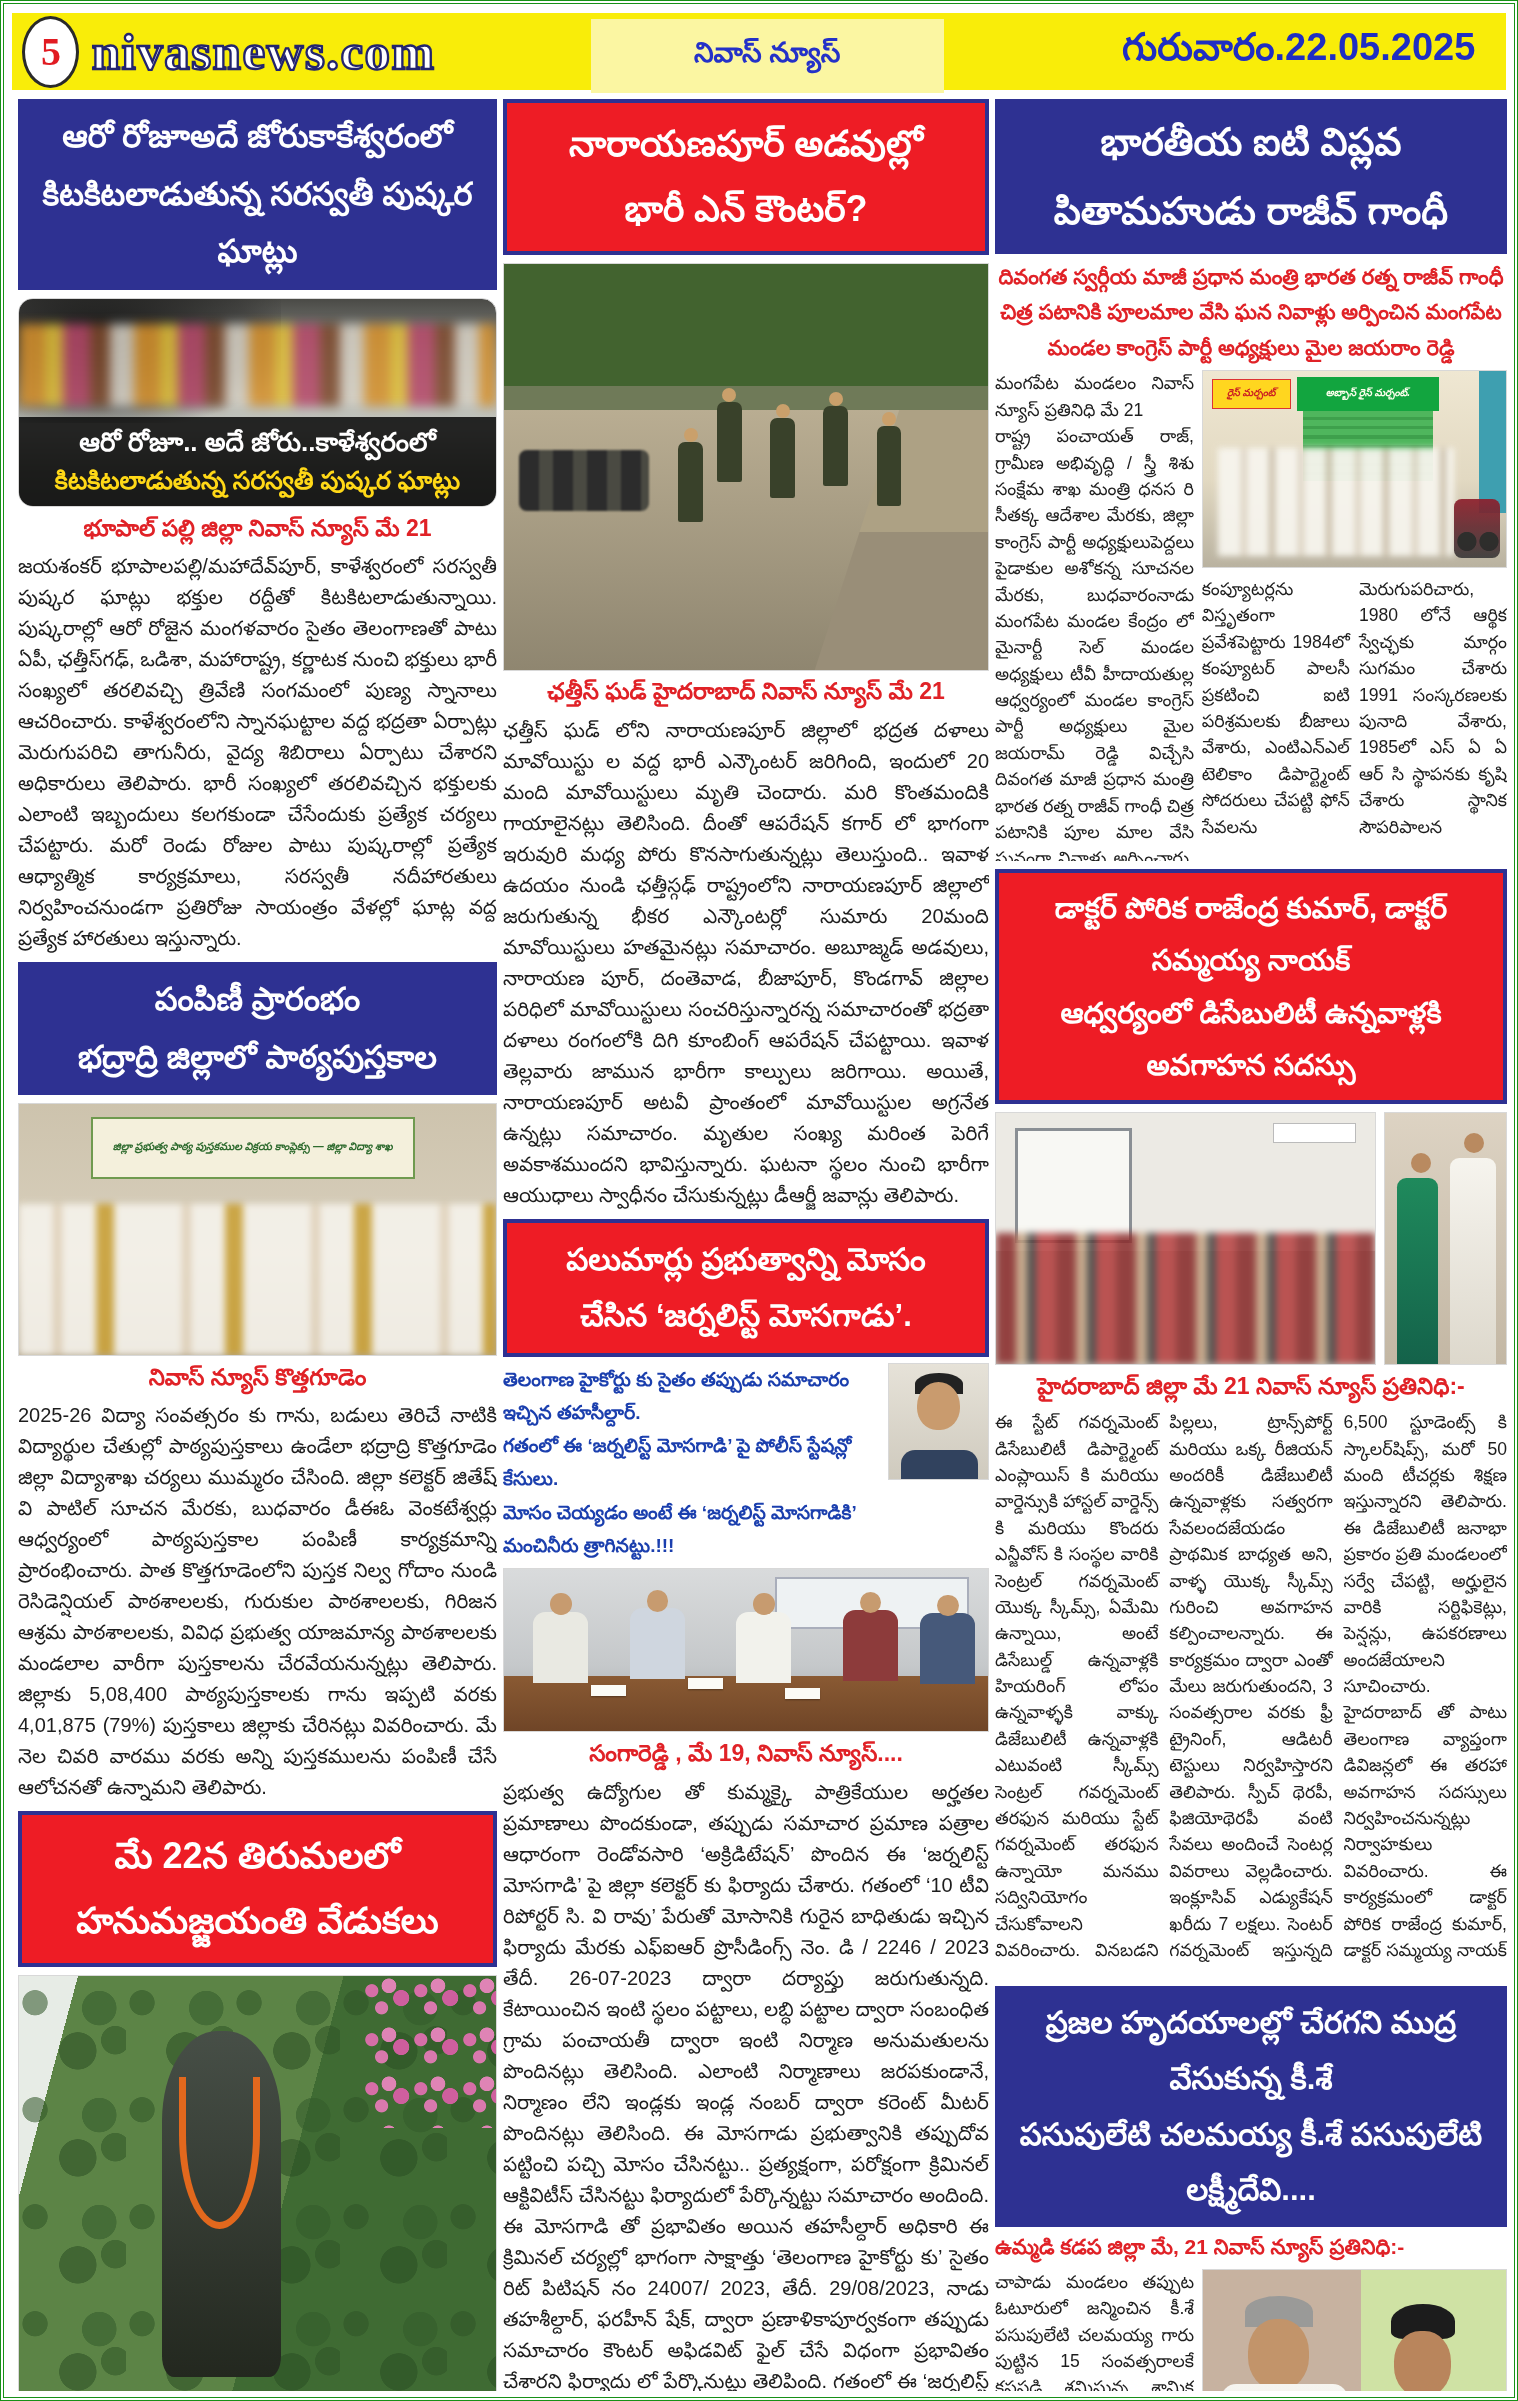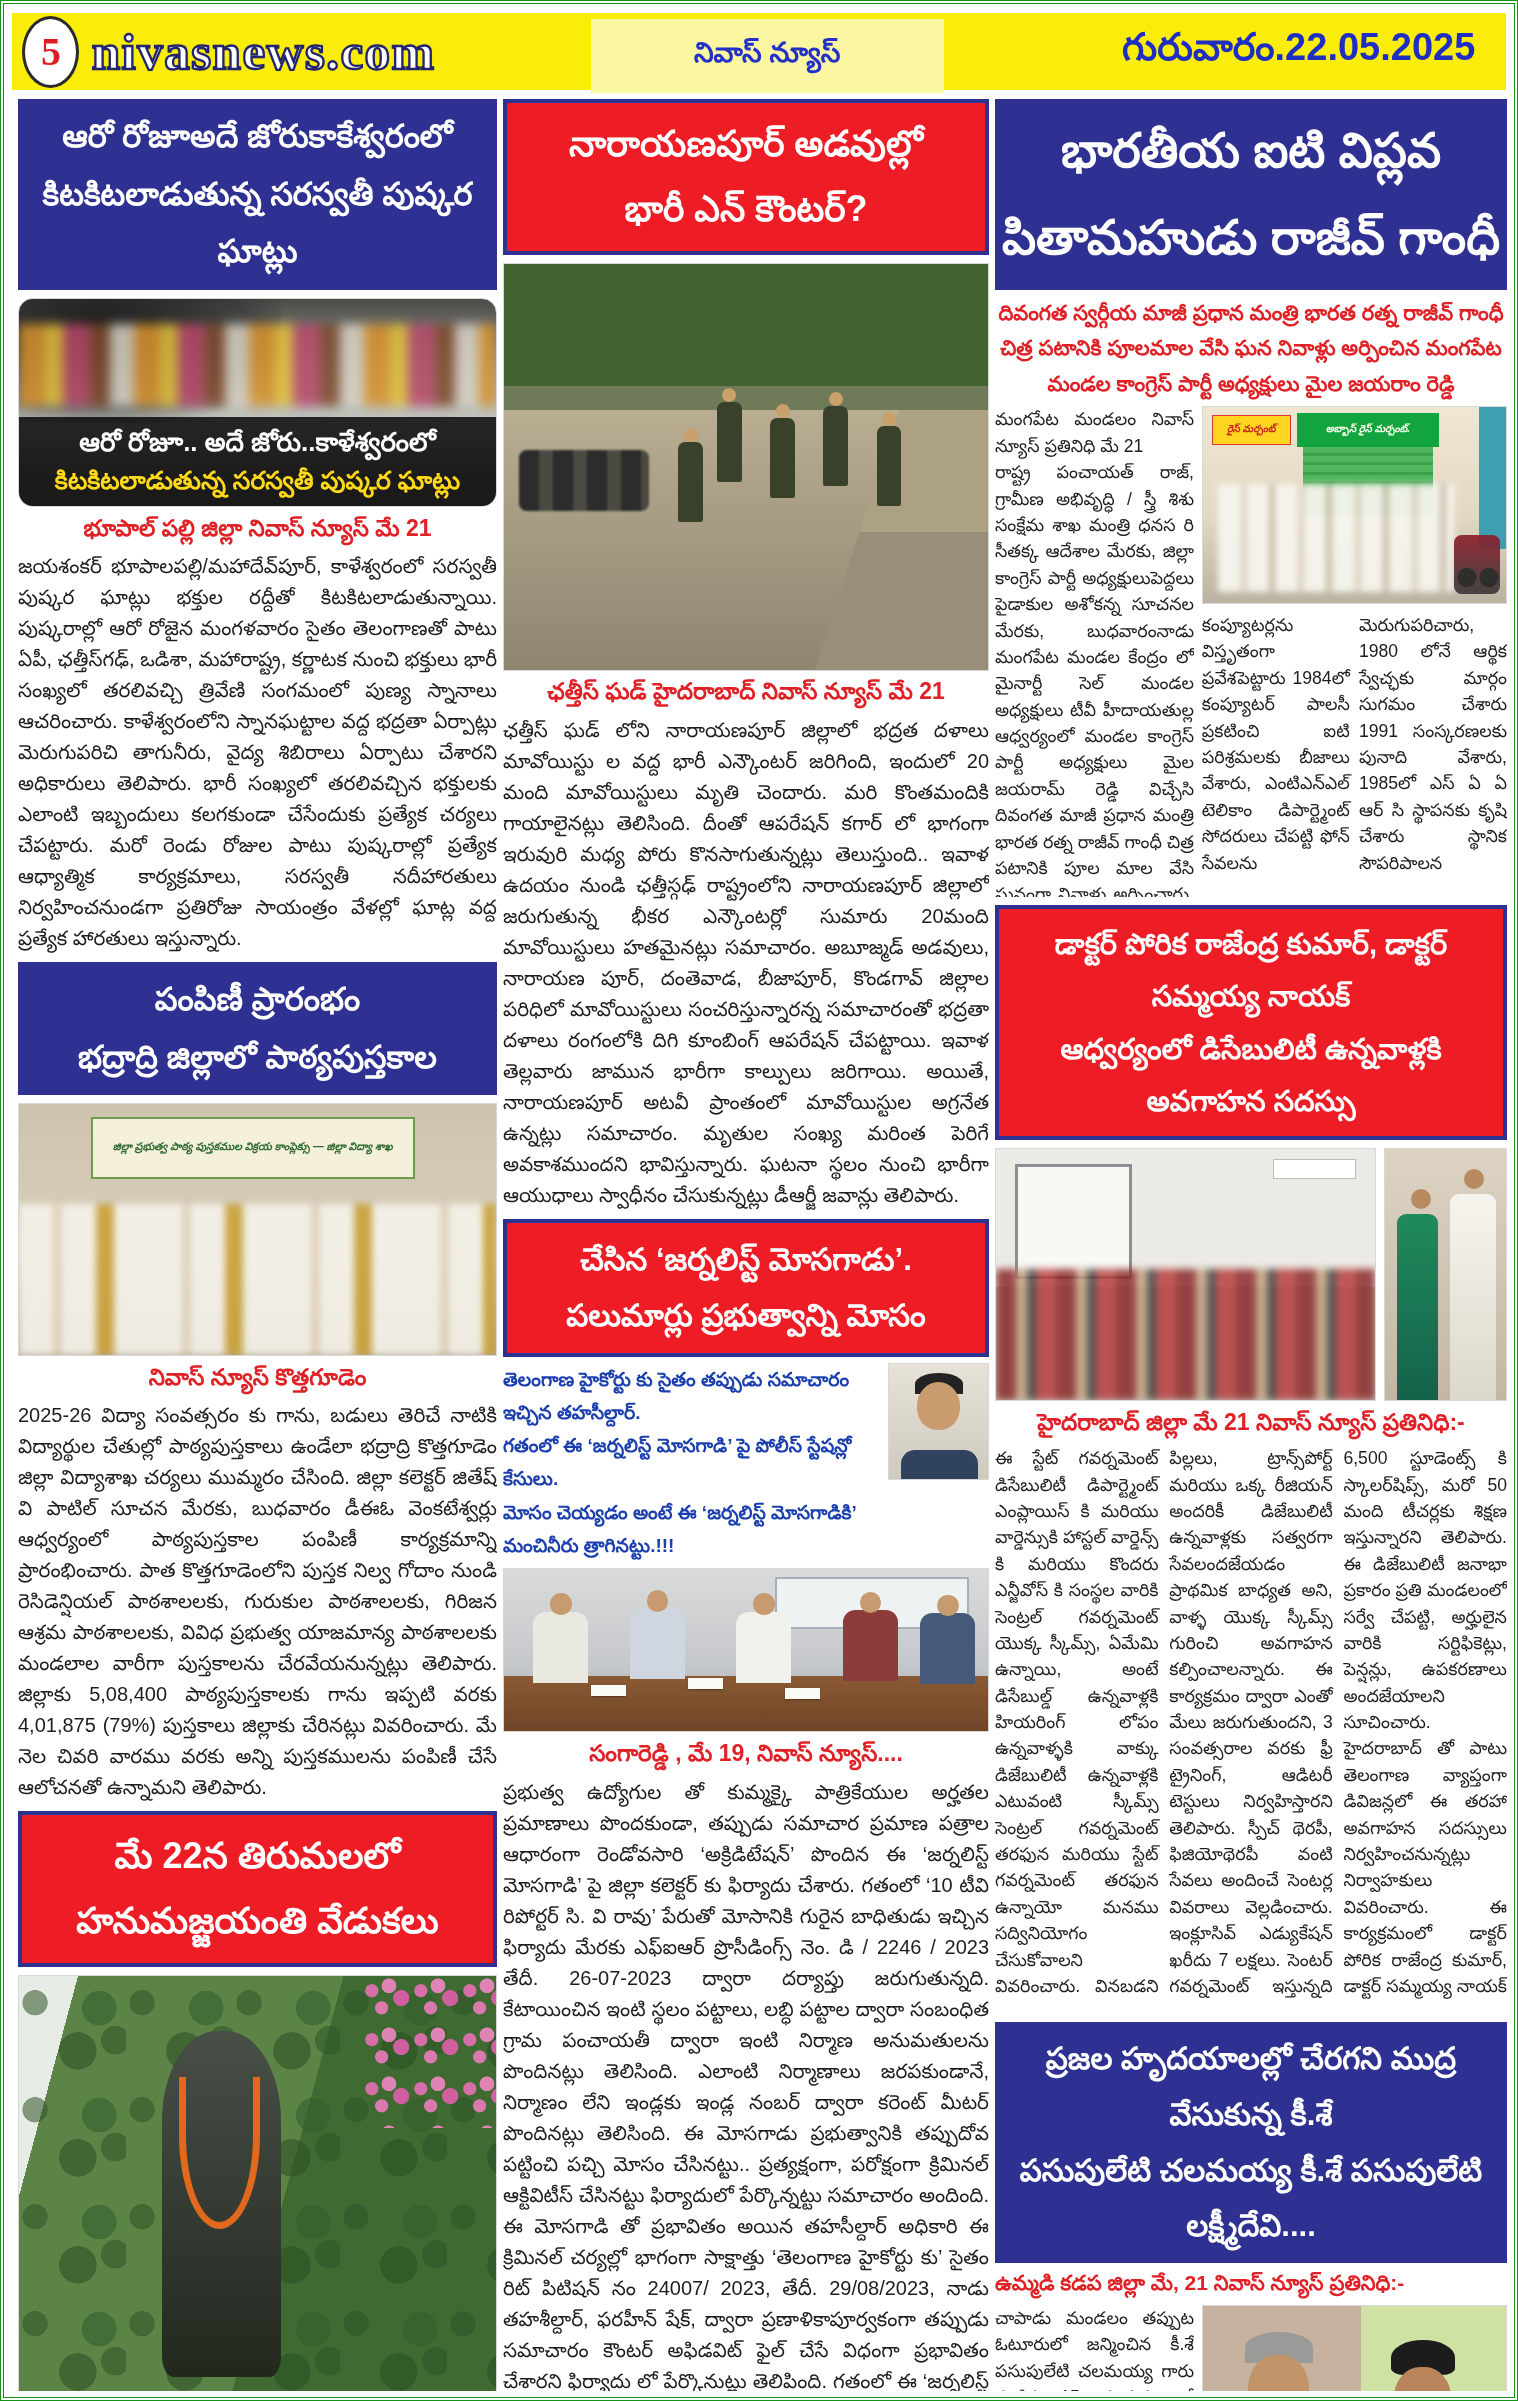--- a/index.html
+++ b/index.html
@@ -22,21 +22,21 @@
   
   .col{position:absolute;top:95px;bottom:6.1px;overflow:hidden;}
   .col-l{left:14px;width:479px;}
   .col-m{left:499px;width:486px;}
   .col-r{left:991px;width:512px;}
   
   .hl{box-sizing:border-box;text-align:center;font-weight:bold;color:#fff;padding:9.2px 4.6px;}
   .hl div{line-height:1.8;}
   .hl-blue{background:#2e3192;}
   .hl-red{background:#ee1c25;border:4.6px solid #2e3192;}
-  .f44{font-size:32px;} .f48{font-size:36px;} .f50{font-size:48px;} .f40{font-size:29px;} .f42{font-size:31px;}
+  .f44{font-size:32px;} .f48{font-size:36px;} .f50{font-size:38px;} .f40{font-size:29px;} .f42{font-size:31px;}
   .byline{color:#e02227;font-weight:bold;font-size:23px;text-align:center;margin:7.7px 0 4.6px 0;}
   .byline-left{text-align:left;font-size:21px;}
   .body{color:#1d1d1d;font-size:20px;line-height:1.55;text-align:justify;white-space:pre-line;}
   .body-sm{font-size:17.6px;line-height:1.5;}
   .subhead-red{color:#e02227;font-weight:bold;font-size:21px;line-height:1.7;text-align:center;margin:4.6px 0;}
   .subhead-blue{color:#1b3fae;font-weight:bold;font-size:19px;line-height:1.75;}
   .gap{height:7.7px;}
   
   .ph{position:relative;overflow:hidden;width:100%;box-sizing:border-box;border:0.8px solid #d8d8d8;}
   .ph i{position:absolute;display:block;}
@@ -195,22 +195,22 @@
       <i class="sol" style="left:55%;top:38%;"></i>
       <i class="sol" style="left:66%;top:35%;"></i>
       <i class="sol" style="left:77%;top:40%;"></i>
       <i class="sol" style="left:36%;top:44%;"></i>
     </div>
     <div class="byline">ఛత్తీస్ ఘడ్ హైదరాబాద్ నివాస్ న్యూస్ మే 21</div>
     <div class="body">ఛత్తీస్ ఘడ్ లోని నారాయణపూర్ జిల్లాలో భద్రత దళాలు మావోయిస్టు ల వద్ద భారీ ఎన్కౌంటర్ జరిగింది, ఇందులో 20 మంది మావోయిస్టులు మృతి చెందారు. మరి కొంతమందికి గాయాలైనట్లు తెలిసింది. దీంతో ఆపరేషన్ కగార్ లో భాగంగా ఇరువురి మధ్య పోరు కొనసాగుతున్నట్లు తెలుస్తుంది.. ఇవాళ ఉదయం నుండి ఛత్తీస్గఢ్ రాష్ట్రంలోని నారాయణపూర్ జిల్లాలో జరుగుతున్న భీకర ఎన్కౌంటర్లో సుమారు 20మంది మావోయిస్టులు హతమైనట్లు సమాచారం. అబూజ్మడ్ అడవులు, నారాయణ పూర్, దంతెవాడ, బీజాపూర్, కొండగావ్ జిల్లాల పరిధిలో మావోయిస్టులు సంచరిస్తున్నారన్న సమాచారంతో భద్రతా దళాలు రంగంలోకి దిగి కూంబింగ్ ఆపరేషన్ చేపట్టాయి. ఇవాళ తెల్లవారు జామున భారీగా కాల్పులు జరిగాయి. అయితే, నారాయణపూర్ అటవీ ప్రాంతంలో మావోయిస్టుల అగ్రనేత ఉన్నట్లు సమాచారం. మృతుల సంఖ్య మరింత పెరిగే అవకాశముందని భావిస్తున్నారు. ఘటనా స్థలం నుంచి భారీగా ఆయుధాలు స్వాధీనం చేసుకున్నట్లు డీఆర్జీ జవాన్లు తెలిపారు.</div>
 
     <div class="gap"></div>
     <div class="hl hl-red f42">
+      <div>పలుమార్లు ప్రభుత్వాన్ని మోసం</div>
       <div>చేసిన ‘జర్నలిస్ట్ మోసగాడు’.</div>
-      <div>పలుమార్లు ప్రభుత్వాన్ని మోసం</div>
     </div>
     <div class="m-sub">
       <div>
         <div class="subhead-blue">తెలంగాణ హైకోర్టు కు సైతం తప్పుడు సమాచారం ఇచ్చిన తహసీల్దార్.</div>
         <div class="subhead-blue">గతంలో ఈ ‘జర్నలిస్ట్ మోసగాడి’ పై పోలీస్ స్టేషన్లో కేసులు.</div>
         <div class="subhead-blue">మోసం చెయ్యడం అంటే ఈ ‘జర్నలిస్ట్ మోసగాడికి’ మంచినీరు త్రాగినట్టు.!!!</div>
       </div>
       <div class="ph ph-port">
         <i class="hair"></i>
         <i class="head"></i>

